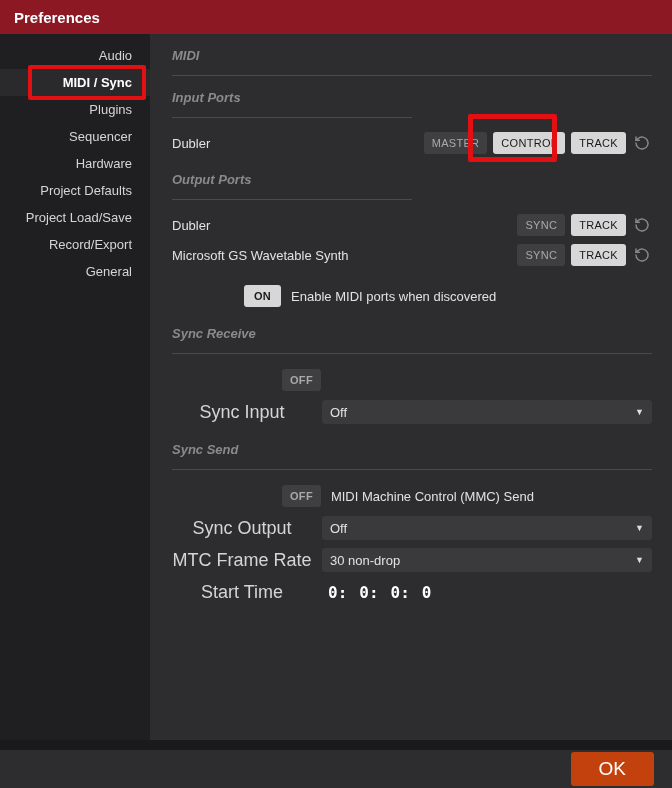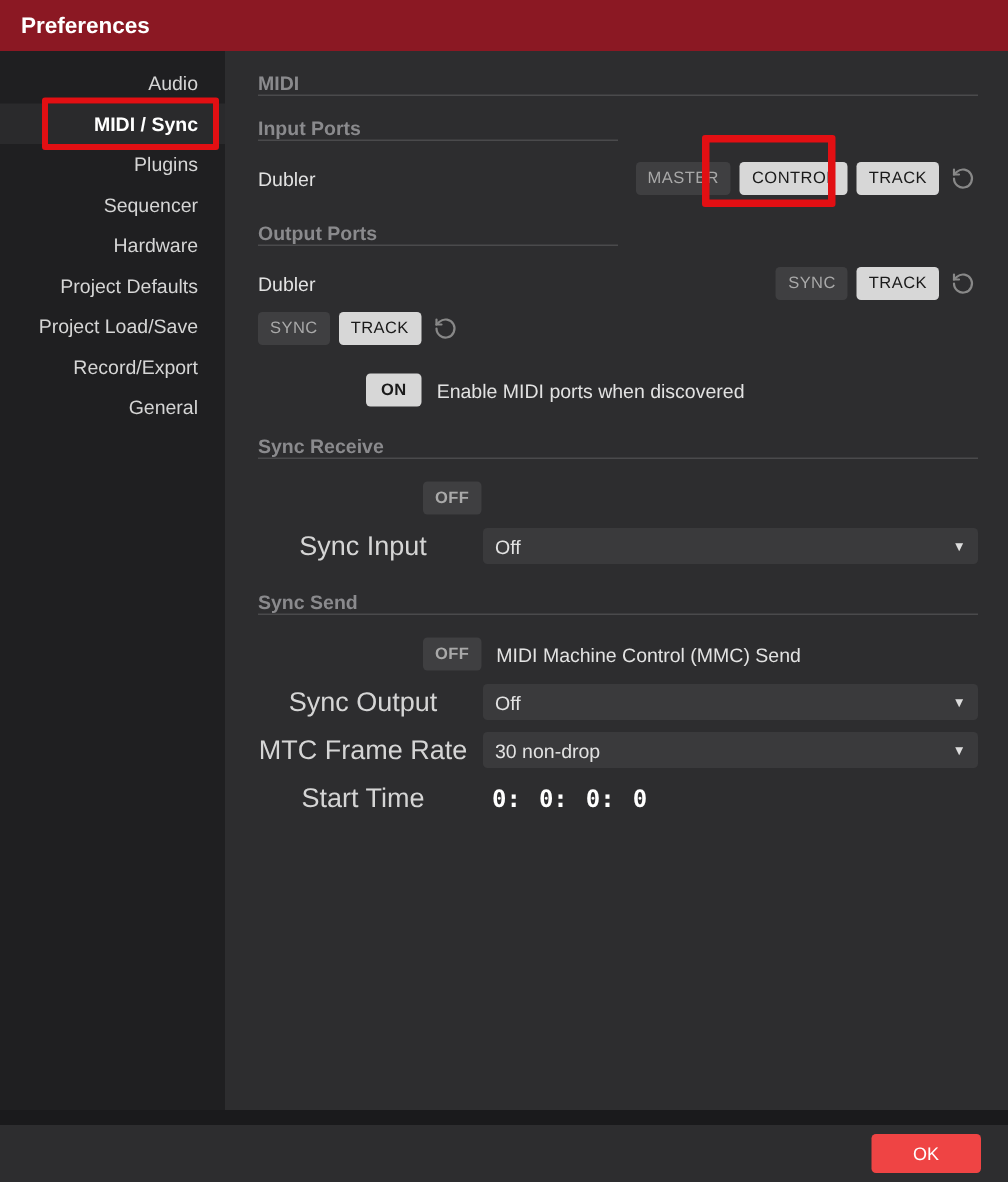--- a/index.html
+++ b/index.html
@@ -69,24 +69,25 @@
     background: #2d2d2f;
     padding: 14px 20px 14px 22px;
     overflow: hidden;
     position: relative;
   }
 
   .section-head {
     color: #8a8a8d;
     font-weight: 600;
     font-size: 13px;
-    padding-bottom: 0;
+    padding-bottom: 12px;
     border-bottom: 1px solid #4a4a4c;
     margin-top: 14px;
     margin-bottom: 10px;
+    font-style: italic;
   }
   .section-head.small {
     width: 240px;
   }
   .section-head:first-child { margin-top: 0; }
 
   .port-row {
     display: flex;
     align-items: center;
     height: 30px;
@@ -205,23 +206,23 @@
   }
   .okbar {
     height: 38px;
     background: #2d2d2f;
     display: flex;
     justify-content: flex-end;
     align-items: center;
     padding: 0 18px;
   }
   .okbtn {
-    background: #ef4444;
+    background: #c2410c;
     color: #fff;
-    font-size: 12px;
+    font-size: 19px;
     padding: 6px 28px;
     border-radius: 3px;
     cursor: pointer;
   }
 </style>
 </head>
 <body>
 
 <div class="titlebar">
   <span>Preferences</span>
@@ -271,20 +272,21 @@
       <span class="chip off">SYNC</span>
       <span class="chip on">TRACK</span>
       <span class="reset">
         <svg viewBox="0 0 24 24" fill="none" stroke="currentColor" stroke-width="2.2" stroke-linecap="round">
           <path d="M3 12a9 9 0 1 0 3-6.7L3 8"></path>
             <polyline points="3 3 3 8 8 8"></polyline>
         </svg>
       </span>
     </div>
     <div class="port-row">
+      <span class="port-label">Microsoft GS Wavetable Synth</span>
       <span class="chip off">SYNC</span>
       <span class="chip on">TRACK</span>
       <span class="reset">
         <svg viewBox="0 0 24 24" fill="none" stroke="currentColor" stroke-width="2.2" stroke-linecap="round">
           <path d="M3 12a9 9 0 1 0 3-6.7L3 8"></path>
             <polyline points="3 3 3 8 8 8"></polyline>
         </svg>
       </span>
     </div>
 

